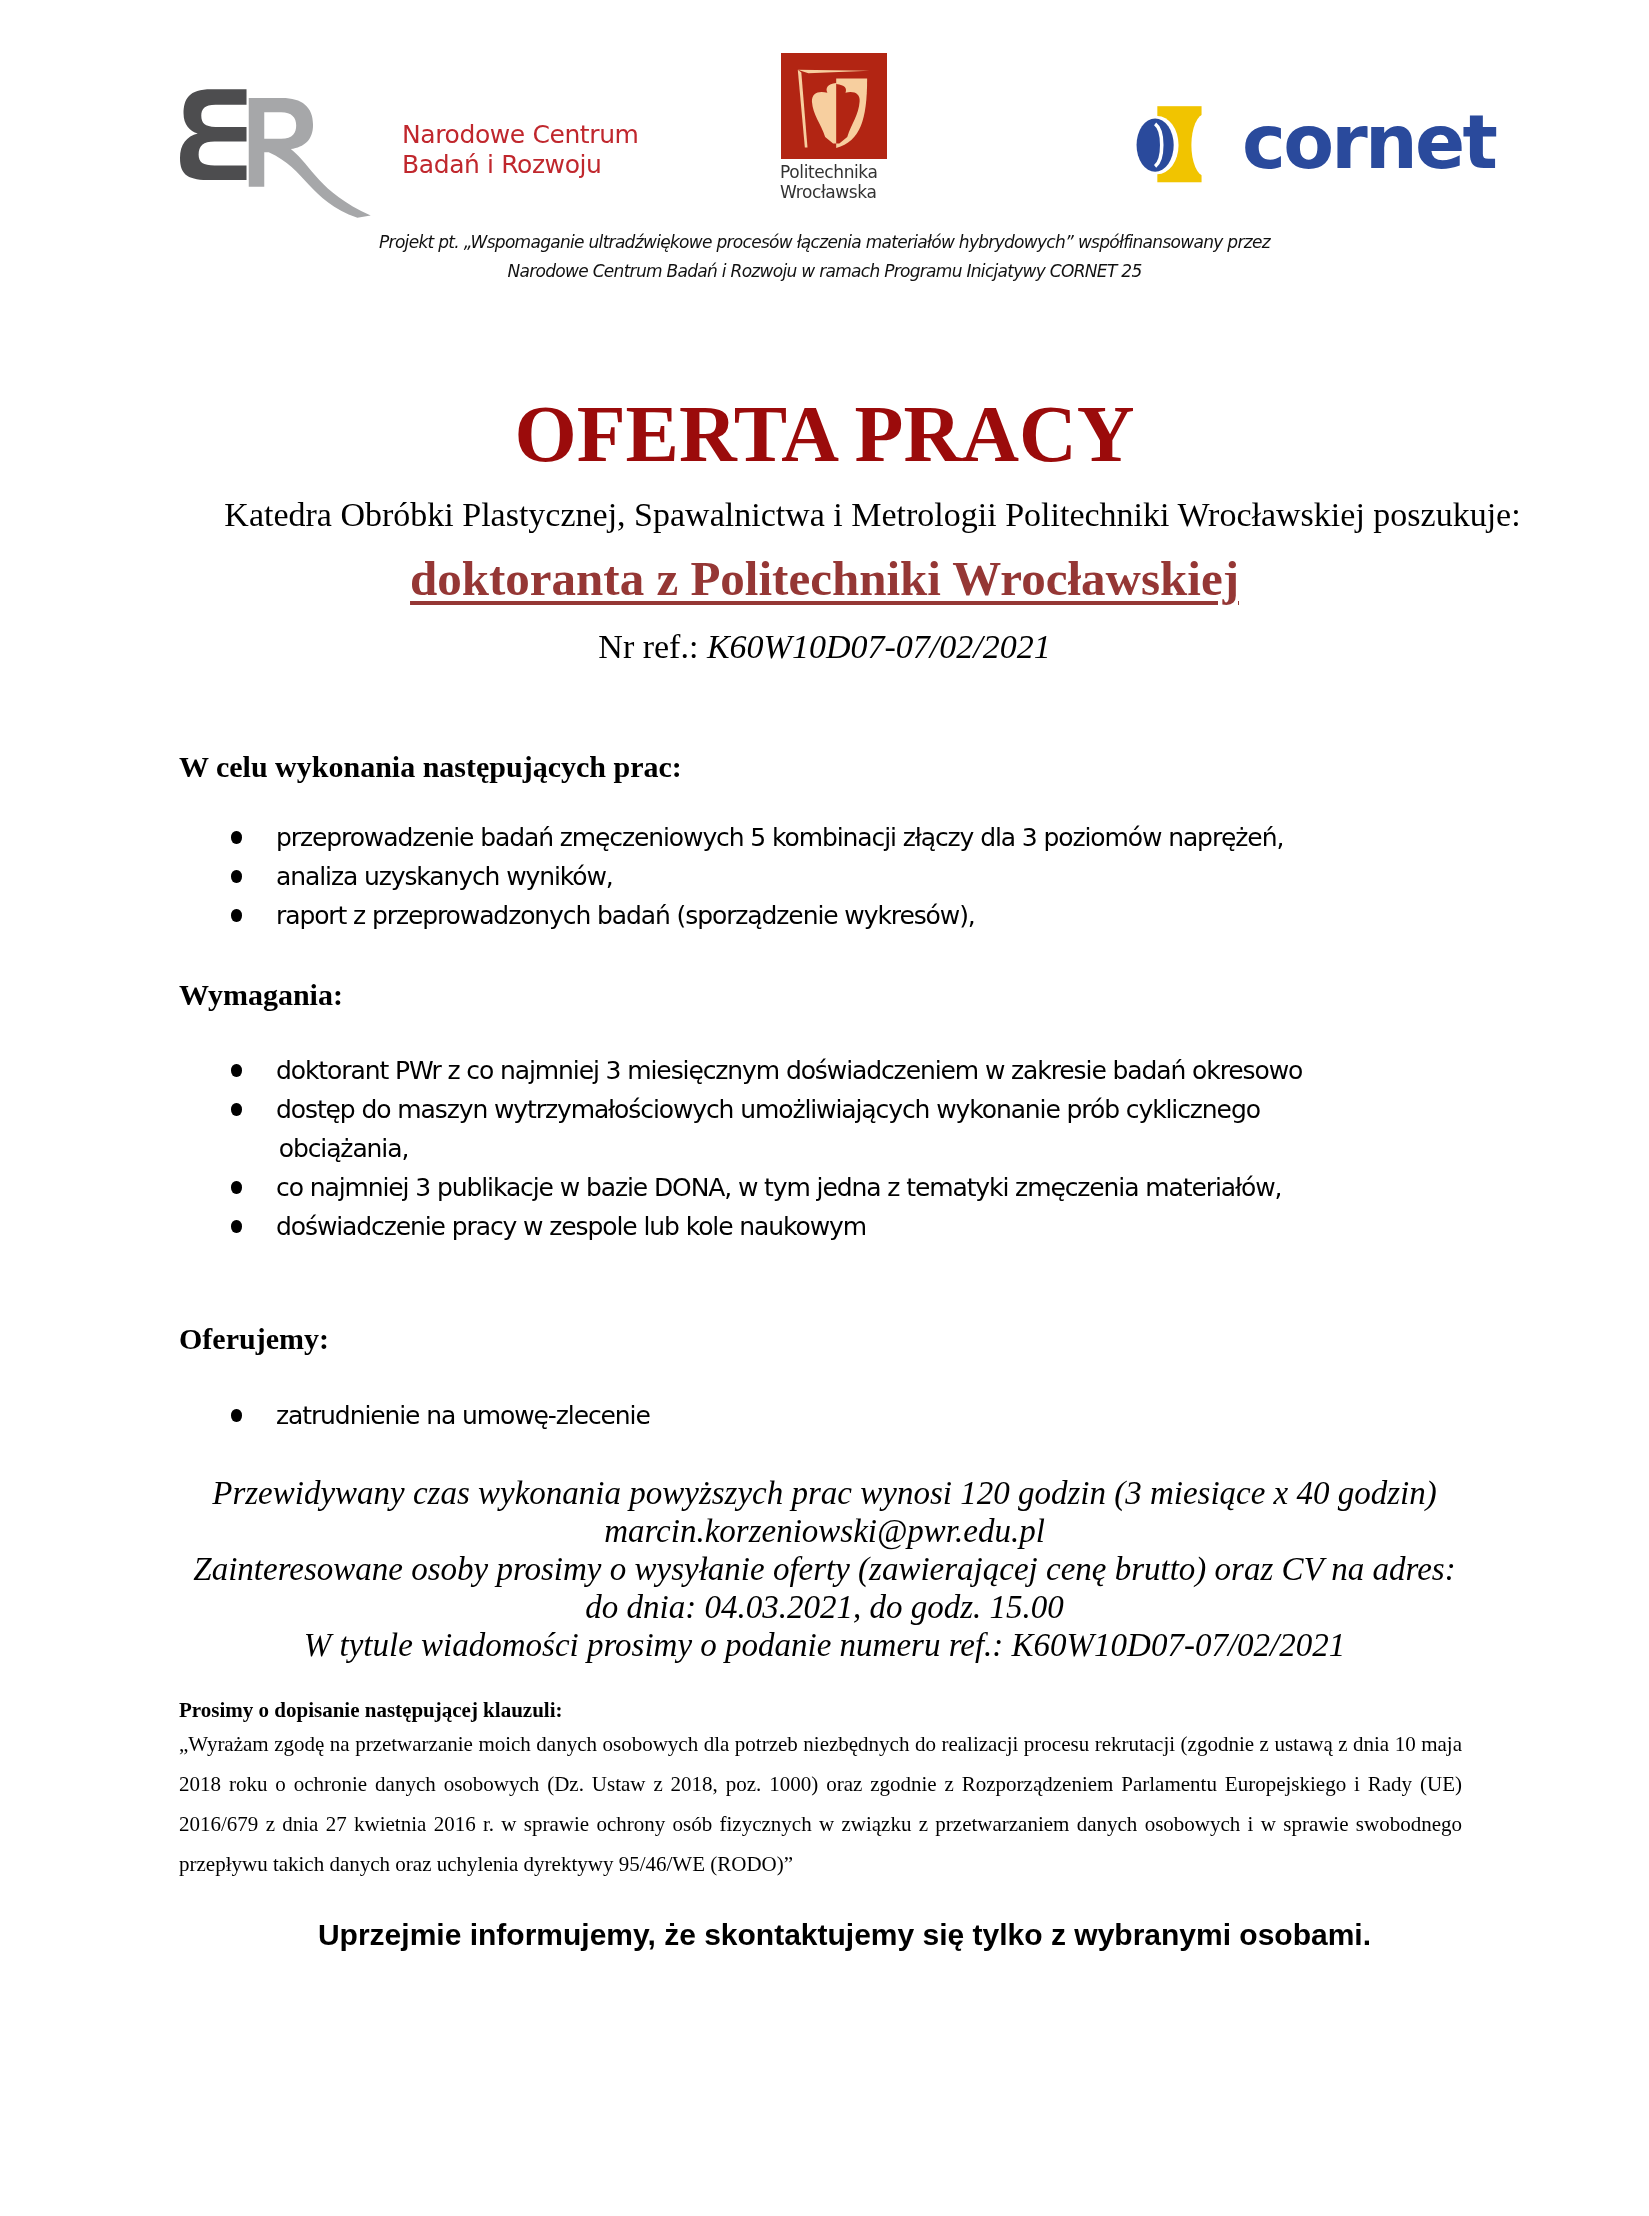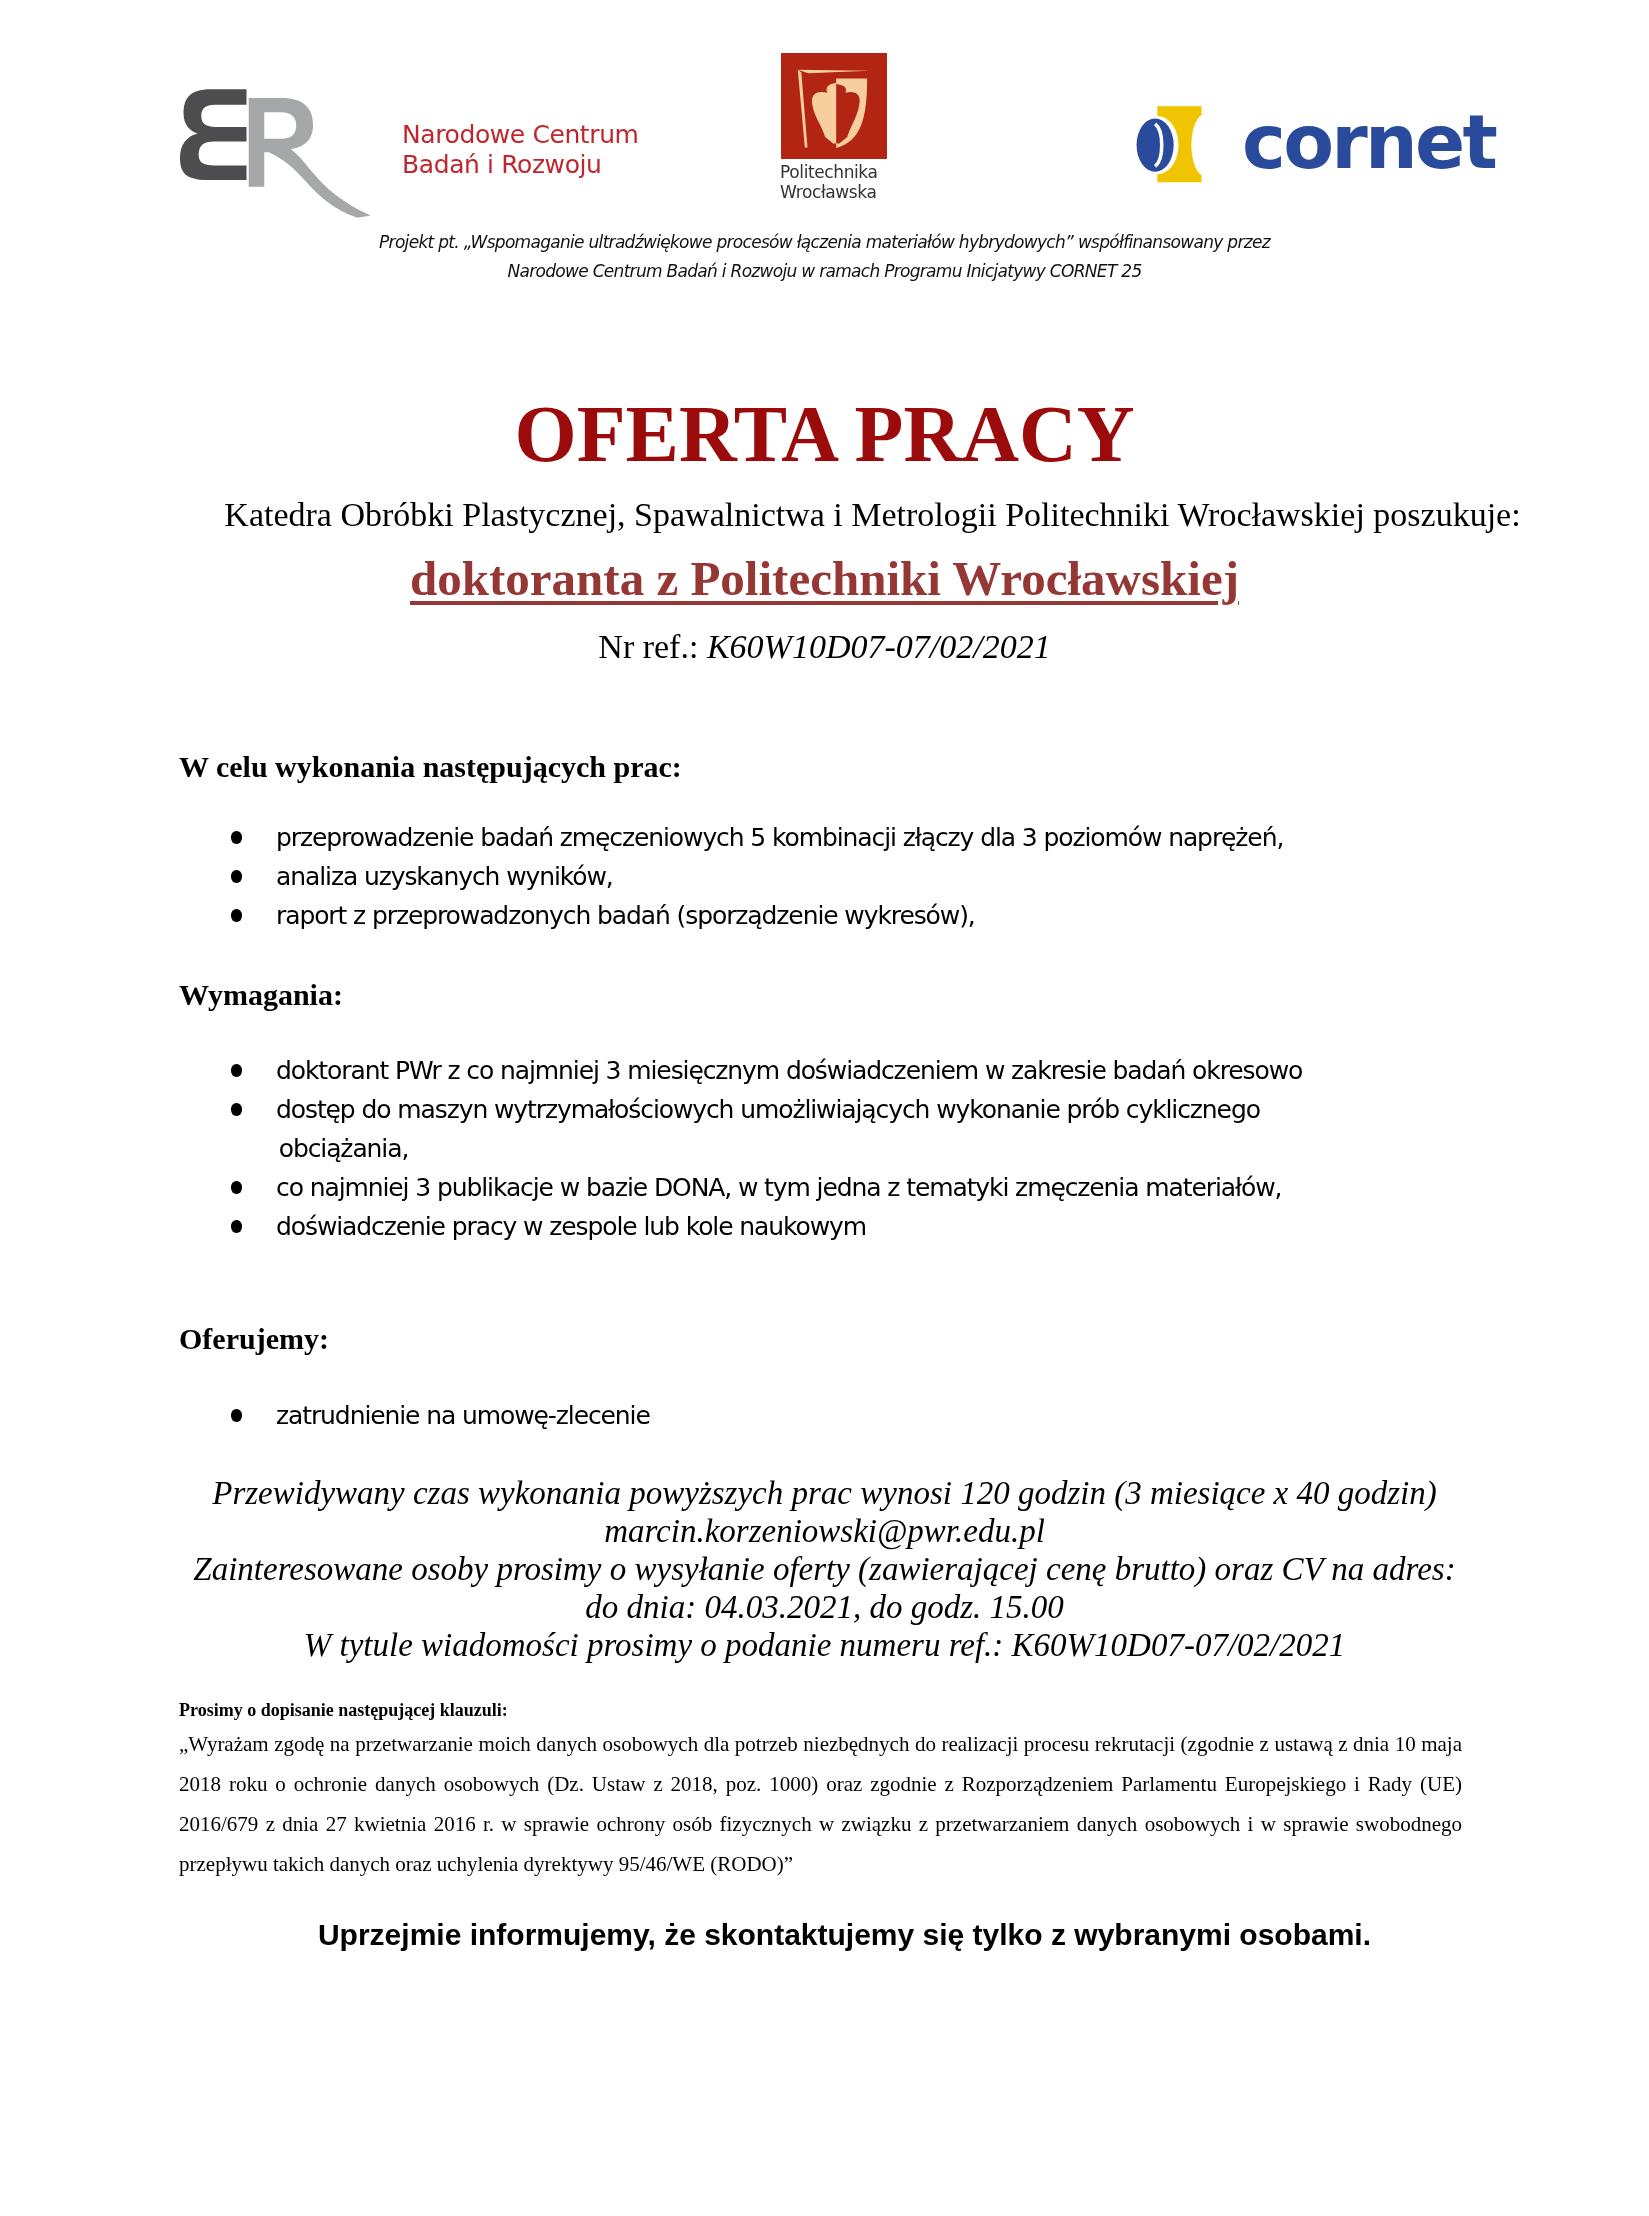--- a/index.html
+++ b/index.html
@@ -32,21 +32,21 @@
   .h2 { position: absolute; left: 179px; font-family: "Liberation Serif", serif; font-weight: bold; font-size: 30px; line-height: 40px; }
   .list { position: absolute; left: 0; width: 1649px; margin: 0; padding: 0; list-style: none; }
   .list li { position: relative; padding-left: 276px; padding-right: 177px; font-family: "DejaVu Sans", sans-serif; font-size: 25px; line-height: 39px; letter-spacing: -1.1px; }
   .list li .bullet { position: absolute; left: 231px; top: 13.3px; width: 10.6px; height: 12.4px; border-radius: 50%; background: #000; }
   .list li .cont { display: block; padding-left: 2.7px; }
 
   
   .contact { position: absolute; left: 0; width: 1649px; top: 1474px; text-align: center; font-family: "Liberation Serif", serif; font-style: italic; font-size: 33px; line-height: 38px; }
 
   
-  .clause-h { position: absolute; left: 179px; top: 1697px; font-family: "Liberation Serif", serif; font-weight: bold; font-size: 18px; line-height: 26.6px; }
+  .clause-h { position: absolute; left: 179px; top: 1697px; font-family: "Liberation Serif", serif; font-weight: bold; font-size: 21px; line-height: 26.6px; }
   .clause { position: absolute; left: 179px; top: 1724px; width: 1283px; font-family: "Liberation Serif", serif; font-size: 21px; line-height: 40px; text-align: justify; }
 
   .final { position: absolute; left: 0; width: 1649px; top: 1915px; text-align: center; font-family: "Liberation Sans", sans-serif; font-weight: bold; font-size: 30px; line-height: 40px; padding-left: 20px; }
 </style>
 </head>
 <body>
 
 <div class="page">
 
   <div class="logo-ncbr">

